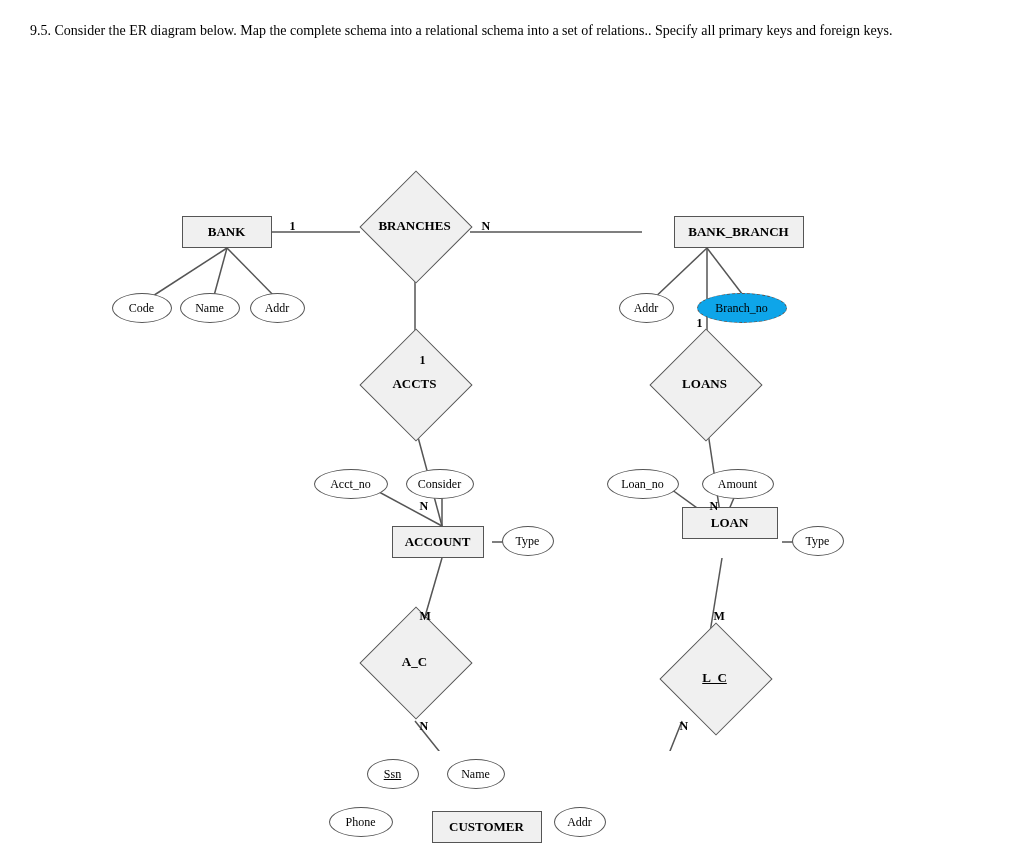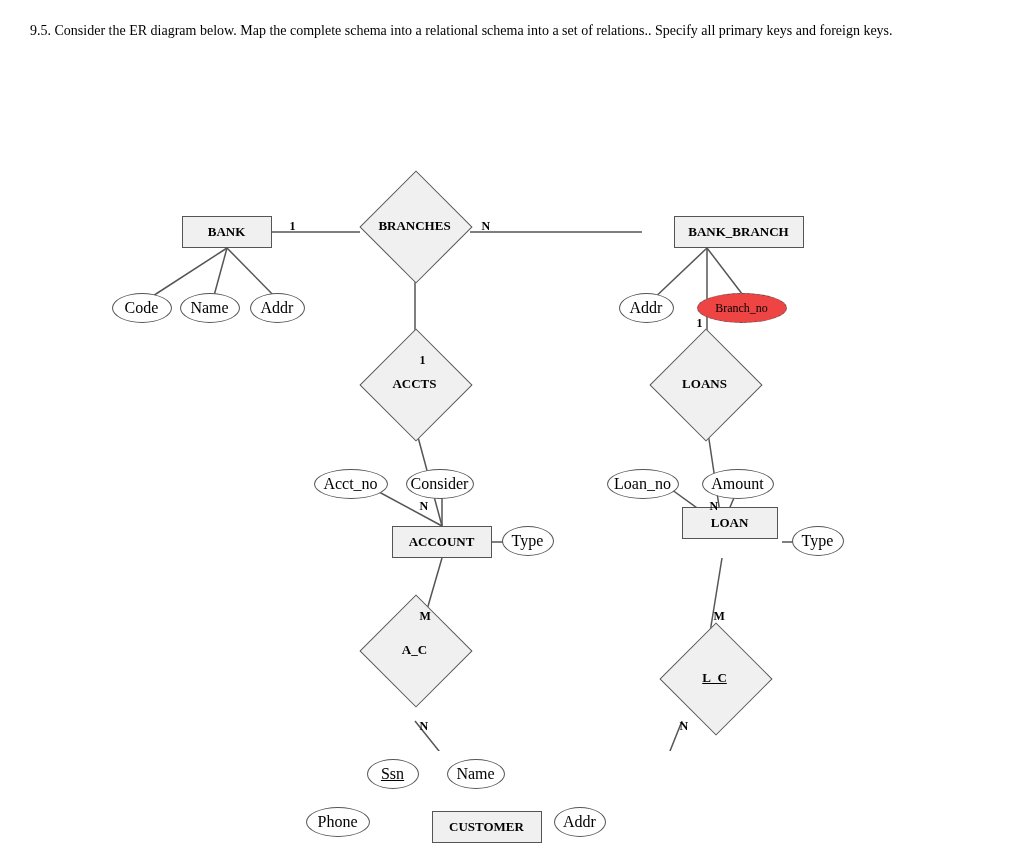--- a/index.html
+++ b/index.html
@@ -36,27 +36,27 @@
       font-weight: bold;
     }
     .er-ellipse {
       position: absolute;
       border: 1.5px solid #555;
       border-radius: 50%;
       background: #fff;
       display: flex;
       align-items: center;
       justify-content: center;
-      font-size: 16px;
+      font-size: 12px;
     }
     .er-ellipse-dashed {
       position: absolute;
       border: 1.5px dashed #555;
       border-radius: 50%;
-      background: #ef4444;
+      background: #0ea5e9;
       display: flex;
       align-items: center;
       justify-content: center;
       font-size: 12px;
     }
     .er-diamond {
       position: absolute;
       width: 110px;
       height: 70px;
       display: flex;
@@ -149,34 +149,34 @@
     <line x1="425" y1="740" x2="333" y2="703"></line>
     <line x1="425" y1="740" x2="417" y2="703"></line>
 
     <line x1="370" y1="756" x2="332" y2="756"></line>
 
     <line x1="480" y1="756" x2="522" y2="756"></line>
   </svg>
 
   <div class="er-entity" style="left:120px; top:145px; width:90px; height:32px;">BANK</div>
   <div class="er-entity" style="left:612px; top:145px; width:130px; height:32px;">BANK_BRANCH</div>
-  <div class="er-entity" style="left:330px; top:455px; width:100px; height:32px;">ACCOUNT</div>
+  <div class="er-entity" style="left:330px; top:455px; width:92px; height:32px;">ACCOUNT</div>
   <div class="er-entity" style="left:620px; top:436px; width:96px; height:32px;">LOAN</div>
   <div class="er-entity" style="left:370px; top:740px; width:110px; height:32px;">CUSTOMER</div>
 
   <div class="er-diamond" style="left:298px; top:120px;">
     <span>BRANCHES</span>
   </div>
   <div class="er-diamond" style="left:588px; top:278px;">
     <span>LOANS</span>
   </div>
   <div class="er-diamond" style="left:298px; top:278px;">
     <span>ACCTS</span>
   </div>
-  <div class="er-diamond" style="left:298px; top:544px;">
+  <div class="er-diamond" style="left:298px; top:556px;">
     <span>A_C</span>
   </div>
   <div class="er-diamond" style="left:598px; top:572px;text-decoration:underline;">
     <span>L_C</span>
   </div>
 
   <div class="er-ellipse" style="left:50px; top:222px; width:60px; height:30px;">Code</div>
   <div class="er-ellipse" style="left:118px; top:222px; width:60px; height:30px;">Name</div>
   <div class="er-ellipse" style="left:188px; top:222px; width:55px; height:30px;">Addr</div>
 
@@ -188,21 +188,21 @@
   <div class="er-ellipse" style="left:440px; top:455px; width:52px; height:30px;">Type</div>
 
   <div class="er-ellipse" style="left:545px; top:398px; width:72px; height:30px;">Loan_no</div>
   <div class="er-ellipse" style="left:640px; top:398px; width:72px; height:30px;">Amount</div>
   <div class="er-ellipse" style="left:730px; top:455px; width:52px; height:30px;">Type</div>
 
   <div class="er-ellipse" style="left:305px; top:688px; width:52px; height:30px; text-decoration: underline;">
     <span style="text-decoration: underline;">Ssn</span>
   </div>
   <div class="er-ellipse" style="left:385px; top:688px; width:58px; height:30px;">Name</div>
-  <div class="er-ellipse" style="left:244px; top:736px; width:64px; height:30px;text-align:right;">Phone</div>
+  <div class="er-ellipse" style="left:267px; top:736px; width:64px; height:30px;text-align:right;">Phone</div>
   <div class="er-ellipse" style="left:492px; top:736px; width:52px; height:30px;">Addr</div>
 
   <span class="er-label" style="left:228px; top:148px;">1</span>
   <span class="er-label" style="left:420px; top:148px;">N</span>
   <span class="er-label" style="left:358px; top:282px;">1</span>
   <span class="er-label" style="left:358px; top:428px;">N</span>
   <span class="er-label" style="left:635px; top:245px;">1</span>
   <span class="er-label" style="left:648px; top:428px;">N</span>
   <span class="er-label" style="left:358px; top:538px;">M</span>
   <span class="er-label" style="left:358px; top:648px;">N</span>

